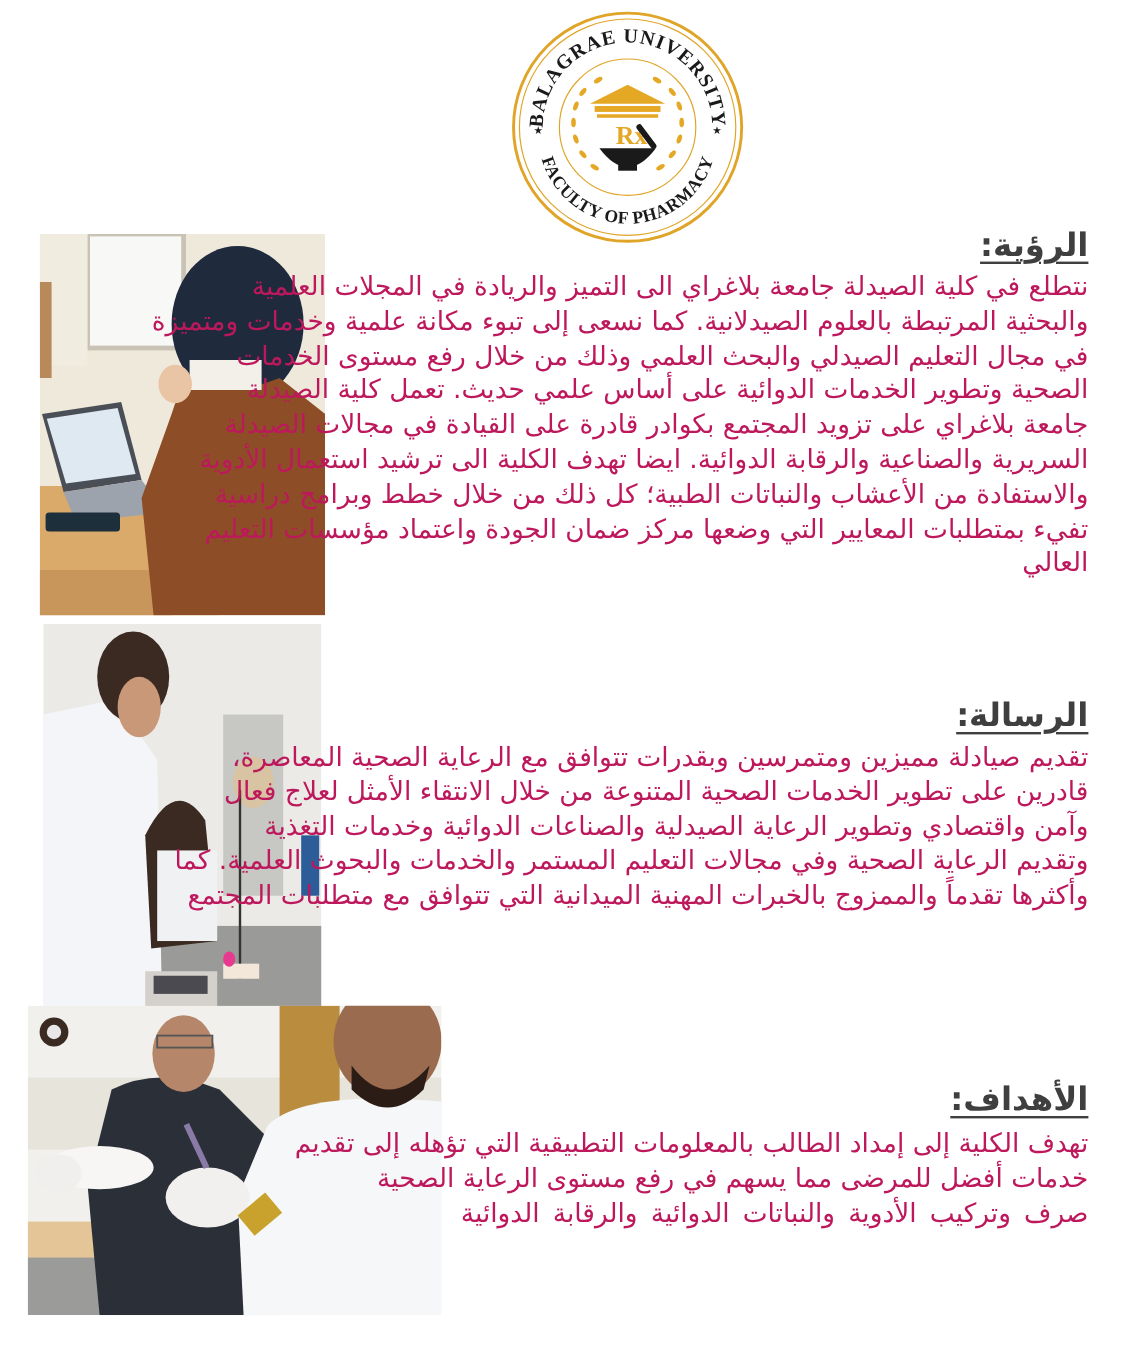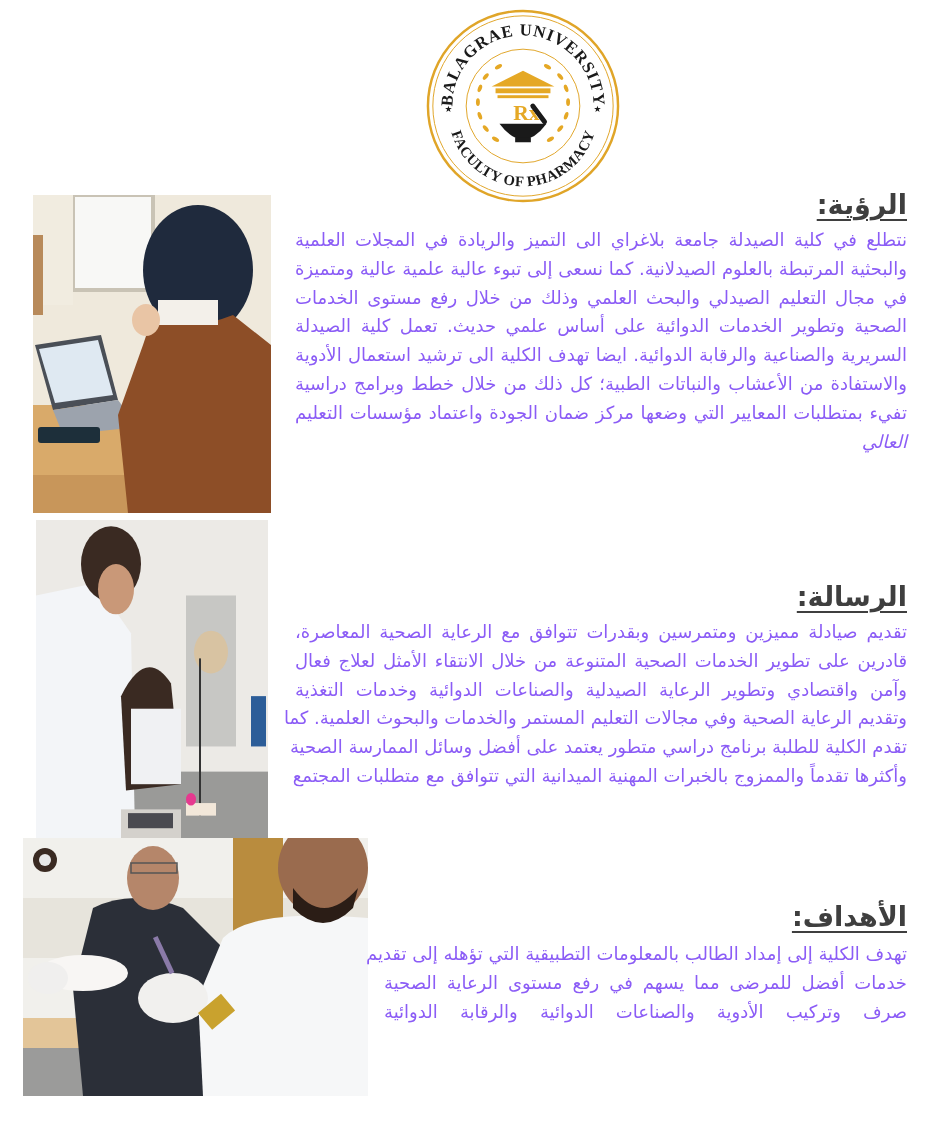--- a/index.html
+++ b/index.html
@@ -23,26 +23,26 @@
     .section {
       position: absolute; direction: rtl; text-align: right;
     }
     .section h2 {
       margin: 0; font-size: 27px; font-weight: bold; color: #3f3f3f;
       display: inline-block; text-decoration: underline; text-decoration-thickness: 2px;
       text-underline-offset: 5px; line-height: 34px;
       font-family: "DejaVu Sans", sans-serif;
     }
     .section .line {
-      font-size: 18px; line-height: 28.8px; white-space: nowrap;
+      font-size: 22px; line-height: 28.8px; white-space: nowrap;
       text-align-last: justify; text-align: justify;
       font-family: "DejaVu Sans", sans-serif;
-      color: #8b5cf6;
+      color: #be185d;
     }
-    .section .line.last { text-align-last: right; font-style: italic; }
+    .section .line.last { text-align-last: right; }
 
     .sec-vision { left: 295px; top: 188px; width: 612px; }
     .sec-vision .head-wrap { height: 38px; }
 
     .sec-mission { left: 295px; top: 580px; width: 612px; }
     .sec-mission .head-wrap { height: 38px; }
 
     .sec-goals { left: 384px; top: 882px; width: 523px; }
     .sec-goals .head-wrap { height: 40px; margin-top: 18px; }
   </style>
@@ -113,23 +113,24 @@
     <rect x="125" y="105" width="60" height="25" fill="#f3f0ea"></rect>
     <ellipse cx="113" cy="125" rx="14" ry="16" fill="#e9c5a5"></ellipse>
   </svg>
 </div>
 
 <div class="section sec-vision">
   <div class="head-wrap">
     <h2>الرؤية:</h2>
   </div>
   <div class="line">نتطلع في كلية الصيدلة جامعة بلاغراي الى التميز والريادة في المجلات العلمية</div>
-  <div class="line">والبحثية المرتبطة بالعلوم الصيدلانية. كما نسعى إلى تبوء عالية علمية عالية ومتميزة</div>
+  <div class="line">والبحثية المرتبطة بالعلوم الصيدلانية. كما نسعى إلى تبوء مكانة علمية وخدمات ومتميزة</div>
   <div class="line">في مجال التعليم الصيدلي والبحث العلمي وذلك من خلال رفع مستوى الخدمات</div>
   <div class="line">الصحية وتطوير الخدمات الدوائية على أساس علمي حديث. تعمل كلية الصيدلة</div>
+  <div class="line">جامعة بلاغراي على تزويد المجتمع بكوادر قادرة على القيادة في مجالات الصيدلة</div>
   <div class="line">السريرية والصناعية والرقابة الدوائية. ايضا تهدف الكلية الى ترشيد استعمال الأدوية</div>
   <div class="line">والاستفادة من الأعشاب والنباتات الطبية؛ كل ذلك من خلال خطط وبرامج دراسية</div>
   <div class="line">تفيء بمتطلبات المعايير التي وضعها مركز ضمان الجودة واعتماد مؤسسات التعليم</div>
   <div class="line last">العالي</div>
 </div>
 
 <div class="photo photo-mission">
   <svg viewBox="0 0 232 310" preserveAspectRatio="none">
     <rect width="232" height="310" fill="#eceae6"></rect>
     <rect x="150" y="60" width="50" height="120" fill="#c7c7c4"></rect>
@@ -152,21 +153,20 @@
 </div>
 
 <div class="section sec-mission">
   <div class="head-wrap">
     <h2>الرسالة:</h2>
   </div>
   <div class="line">تقديم صيادلة مميزين ومتمرسين وبقدرات تتوافق مع الرعاية الصحية المعاصرة،</div>
   <div class="line">قادرين على تطوير الخدمات الصحية المتنوعة من خلال الانتقاء الأمثل لعلاج فعال</div>
   <div class="line">وآمن واقتصادي وتطوير الرعاية الصيدلية والصناعات الدوائية وخدمات التغذية</div>
   <div class="line">وتقديم الرعاية الصحية وفي مجالات التعليم المستمر والخدمات والبحوث العلمية. كما</div>
-  <div class="line">تقدم الكلية للطلبة برنامج دراسي متطور يعتمد على أفضل وسائل الممارسة الصحية</div>
   <div class="line">وأكثرها تقدماً والممزوج بالخبرات المهنية الميدانية التي تتوافق مع متطلبات المجتمع</div>
 </div>
 
 <div class="photo photo-goals">
   <svg viewBox="0 0 345 258" preserveAspectRatio="none">
     <rect width="345" height="258" fill="#f1f0ec"></rect>
     <rect x="0" y="60" width="345" height="60" fill="#e7e4dc"></rect>
     <rect x="210" y="0" width="50" height="110" fill="#b98c3e"></rect>
     <rect x="0" y="180" width="70" height="40" fill="#e3c598"></rect>
     <rect x="0" y="210" width="80" height="48" fill="#9b9b9a"></rect>
@@ -185,14 +185,14 @@
     <rect x="175" y="175" width="30" height="22" fill="#c9a22e" transform="rotate(-40 175 175)"></rect>
   </svg>
 </div>
 
 <div class="section sec-goals">
   <div class="head-wrap">
     <h2>الأهداف:</h2>
   </div>
   <div class="line">تهدف الكلية إلى إمداد الطالب بالمعلومات التطبيقية التي تؤهله إلى تقديم</div>
   <div class="line">خدمات أفضل للمرضى مما يسهم في رفع مستوى الرعاية الصحية</div>
-  <div class="line">صرف وتركيب الأدوية والصناعات الدوائية والرقابة الدوائية</div>
+  <div class="line">صرف وتركيب الأدوية والنباتات الدوائية والرقابة الدوائية</div>
 </div>
 
 </body></html>

